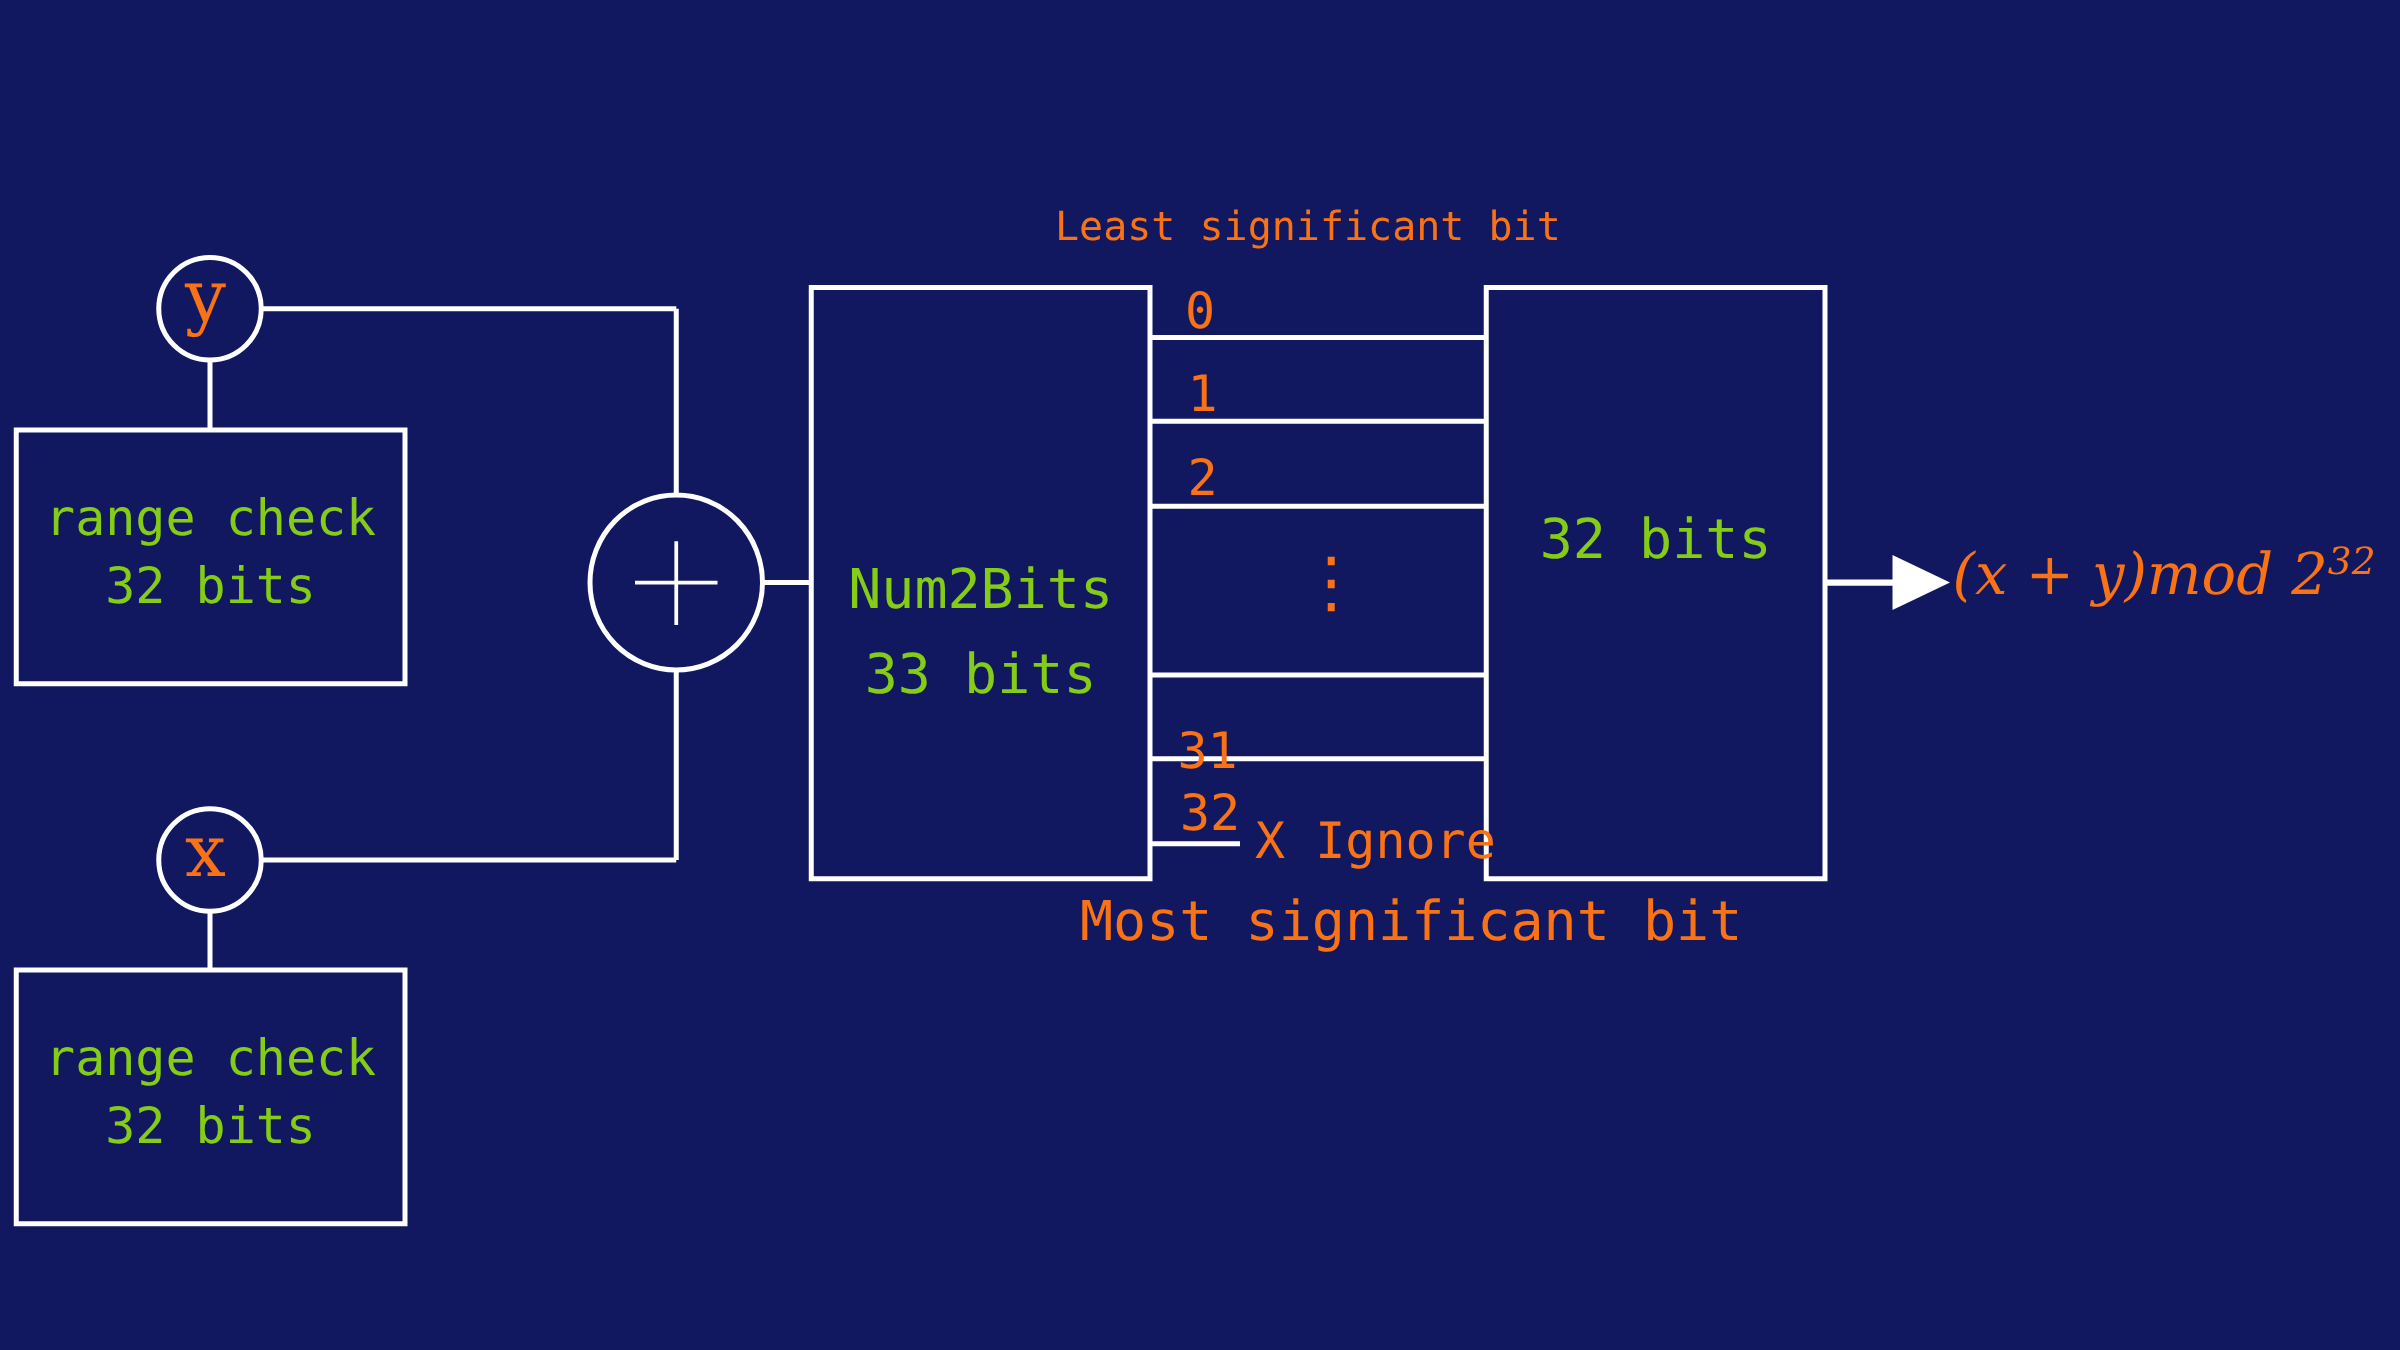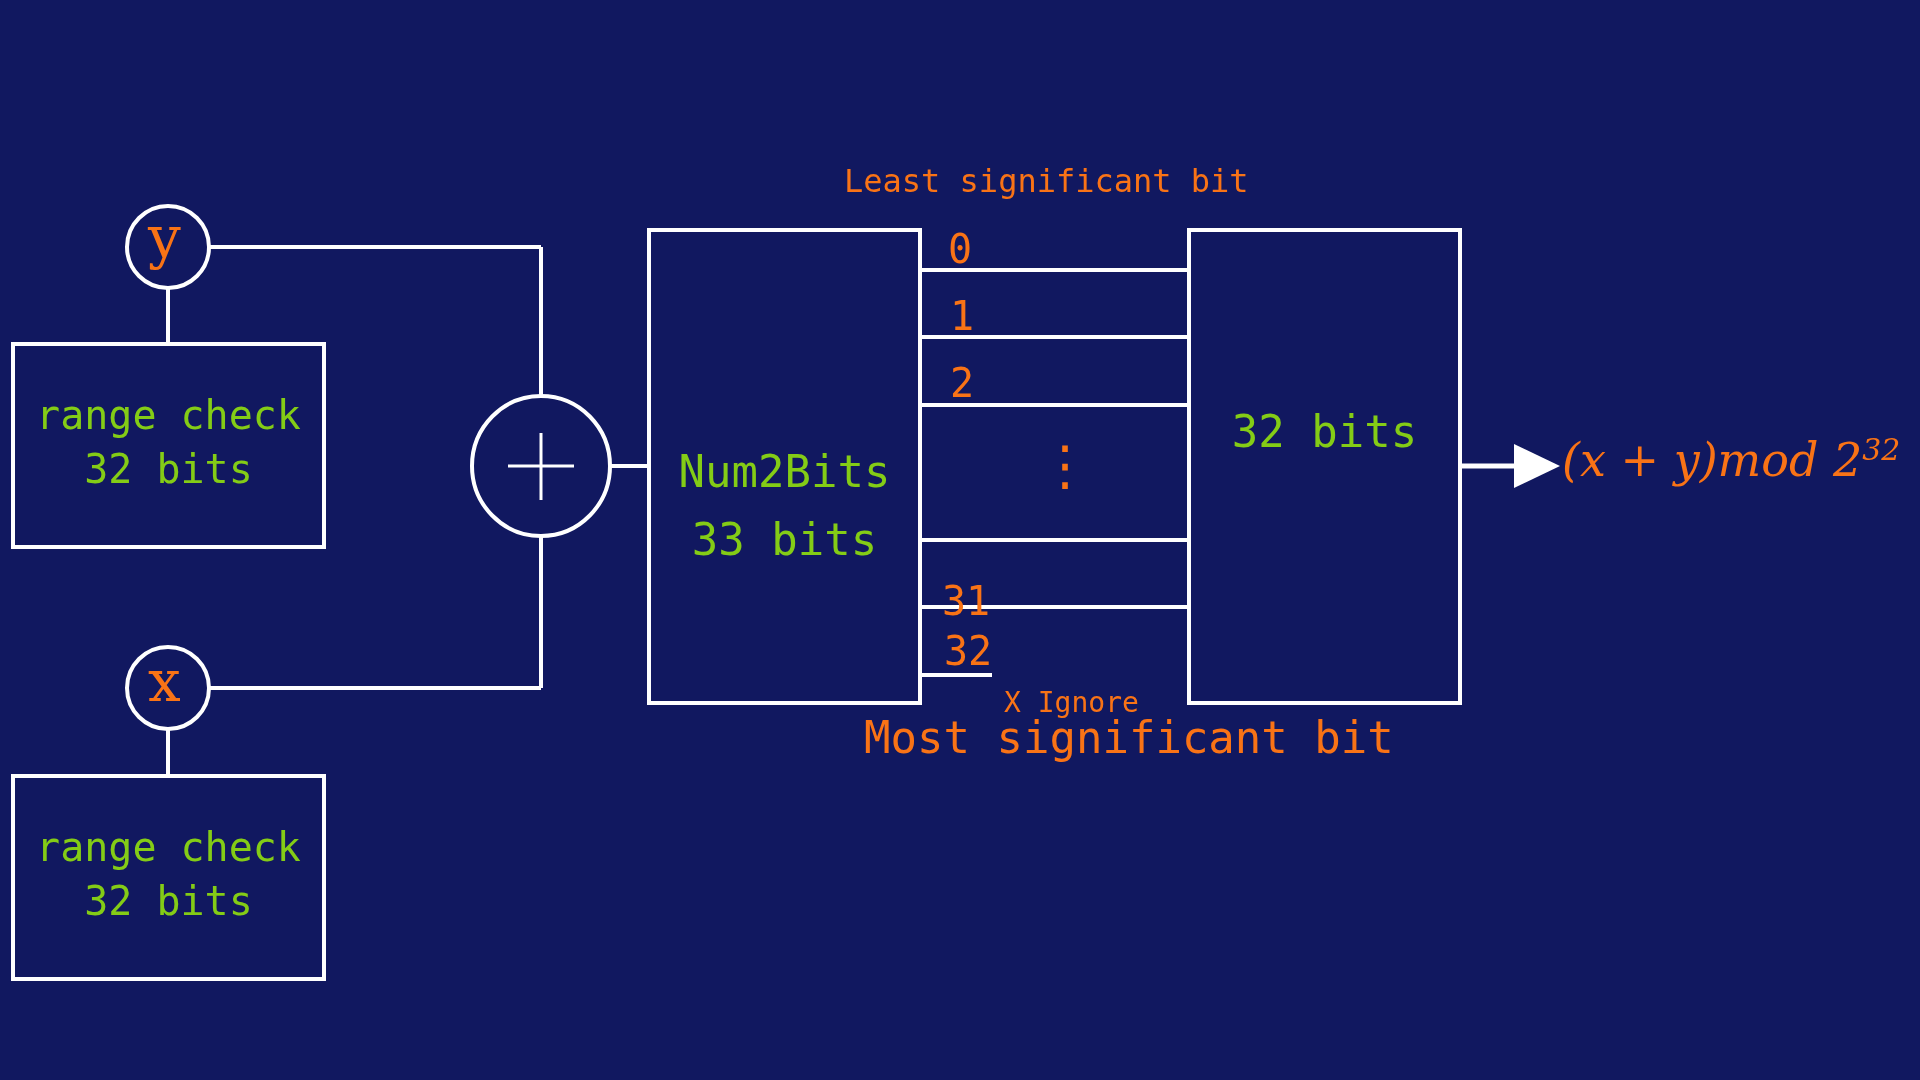--- a/index.html
+++ b/index.html
@@ -76,17 +76,17 @@
 <div class="lbl mono" style="left:844px; top:162px; font-size:32px;">Least significant bit</div>
 <div class="lbl mono" style="left:864px; top:712px; font-size:44px;">Most significant bit</div>
 
 <div class="lbl mono" style="left:948px; top:226px; font-size:40px;">0</div>
 <div class="lbl mono" style="left:950px; top:293px; font-size:40px;">1</div>
 <div class="lbl mono" style="left:950px; top:360px; font-size:40px;">2</div>
 <div class="lbl mono" style="left:940px; top:494px; font-size:40px;"></div>
 <div class="lbl mono" style="left:942px; top:562px; font-size:40px;margin-top:16px;">31</div>
 <div class="lbl mono" style="left:944px; top:628px; font-size:40px;">32</div>
 <div class="lbl mono" style="left:1038px; top:426px; font-size:54px; line-height:80px;">⋮</div>
-<div class="lbl mono" style="left:1004px; top:650px; font-size:28px;margin-top:36px;">X Ignore</div>
+<div class="lbl mono" style="left:1004px; top:650px; font-size:40px;">X Ignore</div>
 
 <div class="lbl serif" style="left:1562px; top:432px; font-size:46px;font-style:italic;">
   <span>(x + y)mod 2</span><sup style="font-size:30px;">32</sup>
 </div>
 
 </body></html>

